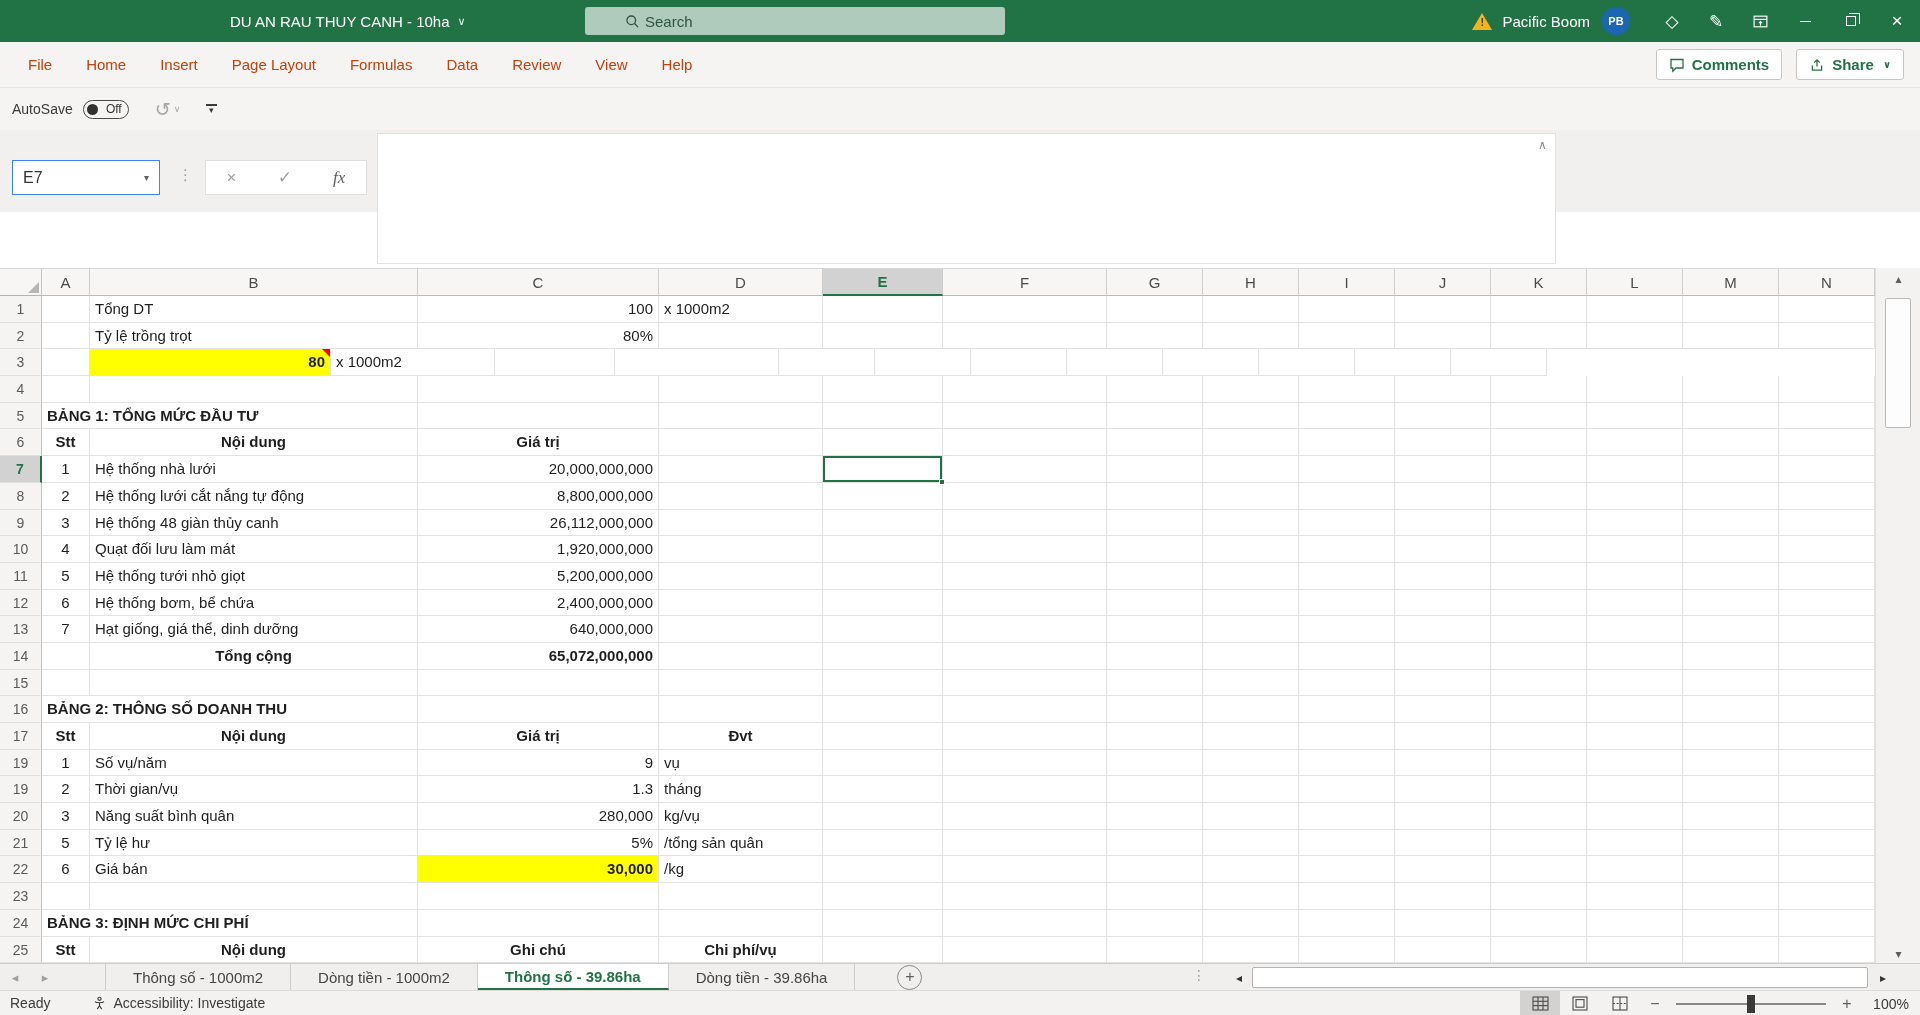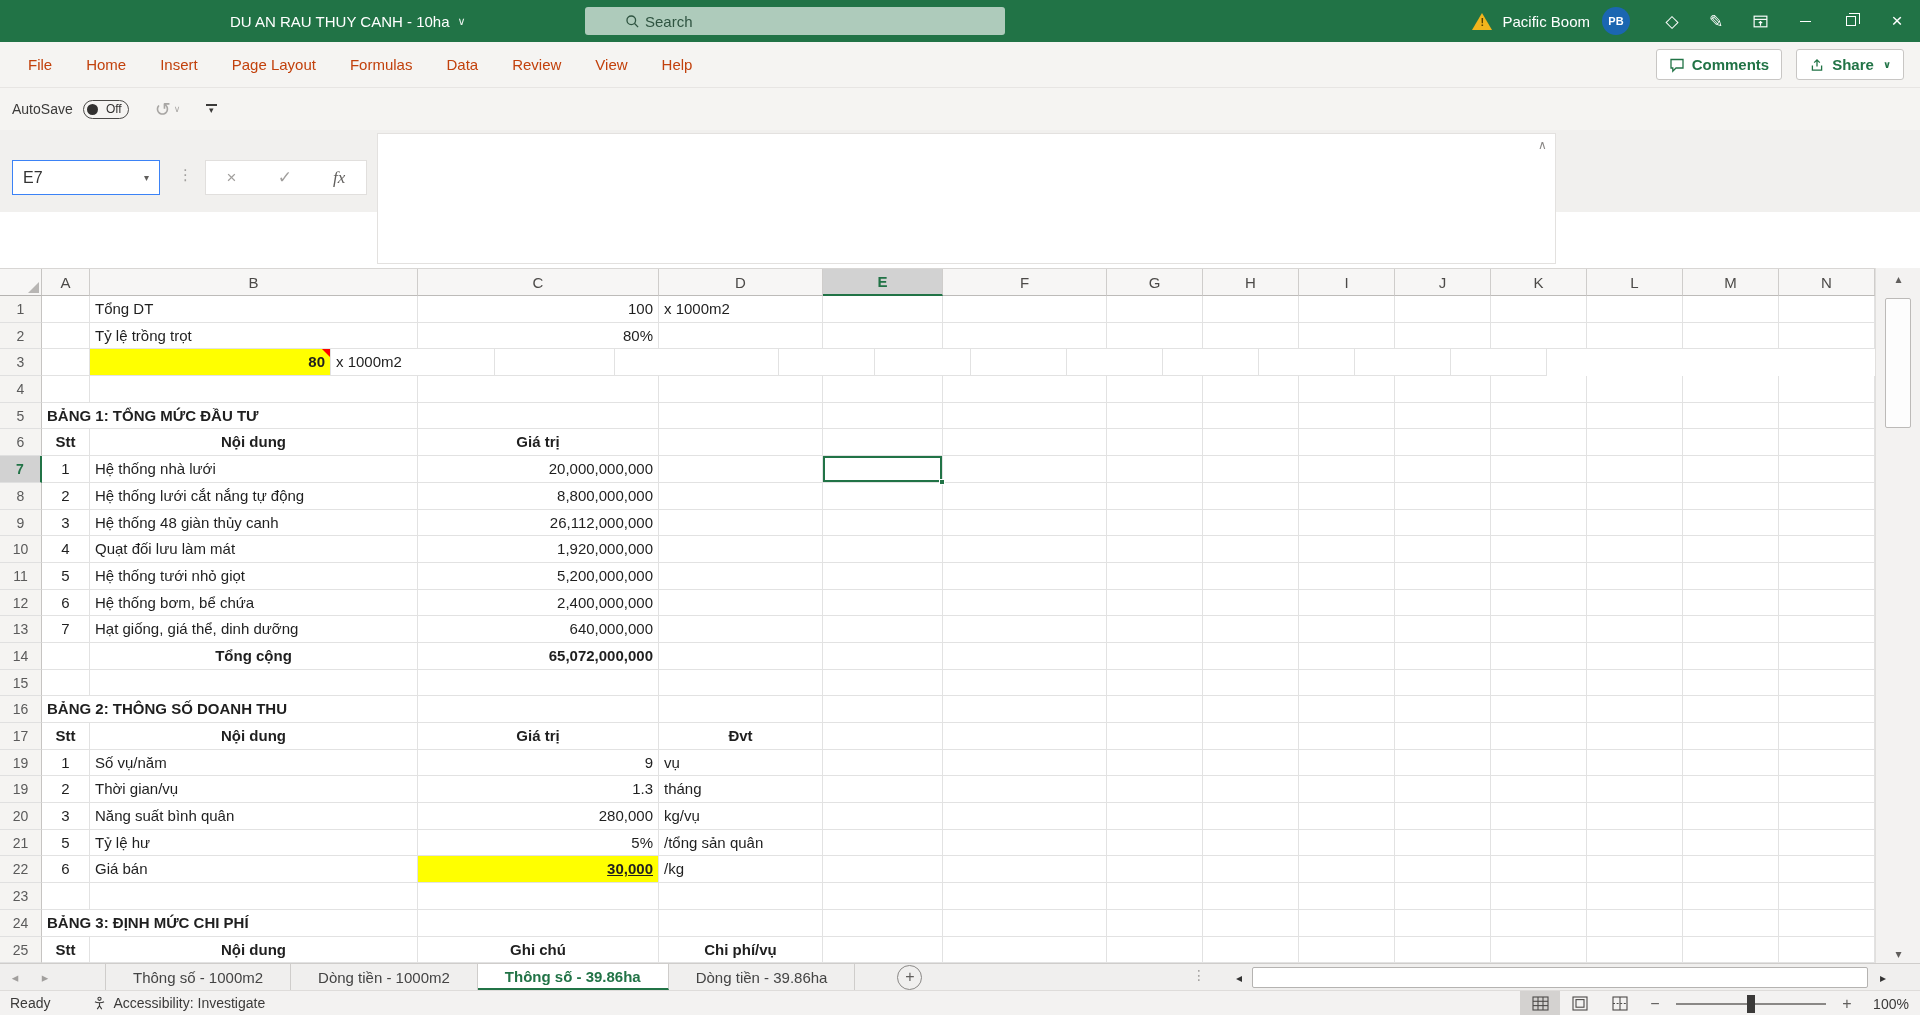--- a/index.html
+++ b/index.html
@@ -583,21 +583,21 @@
       <div class="cell" style="width: 96px; flex-basis: 96px;"></div>
       <div class="cell" style="width: 96px; flex-basis: 96px;"></div>
       <div class="cell" style="width: 96px; flex-basis: 96px;"></div>
       <div class="cell" style="width: 96px; flex-basis: 96px;"></div>
       <div class="cell" style="width: 96px; flex-basis: 96px;"></div>
     </div>
     <div class="grow">
       <div class="gut">22</div>
       <div class="cell ac" style="width: 48px; flex-basis: 48px;">6</div>
       <div class="cell" style="width: 328px; flex-basis: 328px;">Giá bán</div>
-      <div class="cell ar bold" style="background: rgb(255, 255, 0); width: 241px; flex-basis: 241px; text-decoration: underline;">30,000</div>
+      <div class="cell ar bold" style="background: rgb(255, 255, 0); width: 241px; flex-basis: 241px;">30,000</div>
       <div class="cell" style="width: 164px; flex-basis: 164px;">/kg</div>
       <div class="cell" style="width: 120px; flex-basis: 120px;"></div>
       <div class="cell" style="width: 164px; flex-basis: 164px;"></div>
       <div class="cell" style="width: 96px; flex-basis: 96px;"></div>
       <div class="cell" style="width: 96px; flex-basis: 96px;"></div>
       <div class="cell" style="width: 96px; flex-basis: 96px;"></div>
       <div class="cell" style="width: 96px; flex-basis: 96px;"></div>
       <div class="cell" style="width: 96px; flex-basis: 96px;"></div>
       <div class="cell" style="width: 96px; flex-basis: 96px;"></div>
       <div class="cell" style="width: 96px; flex-basis: 96px;"></div>

